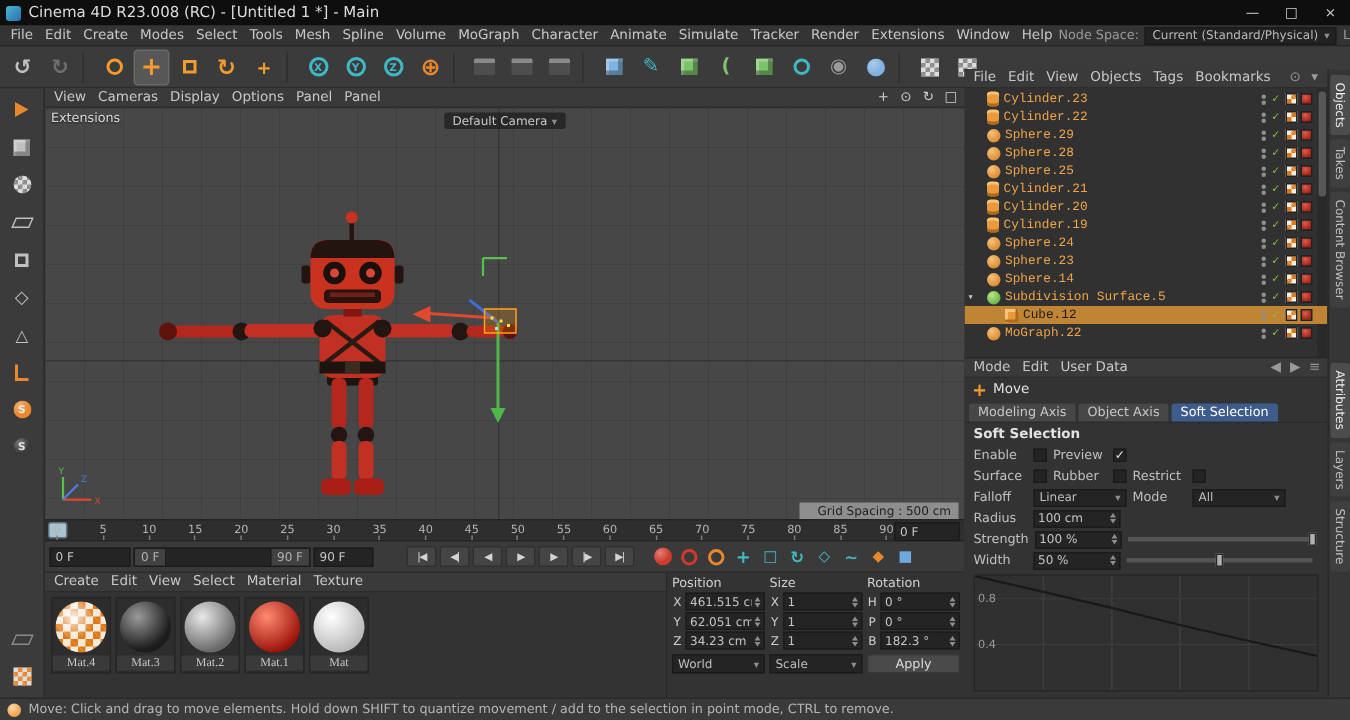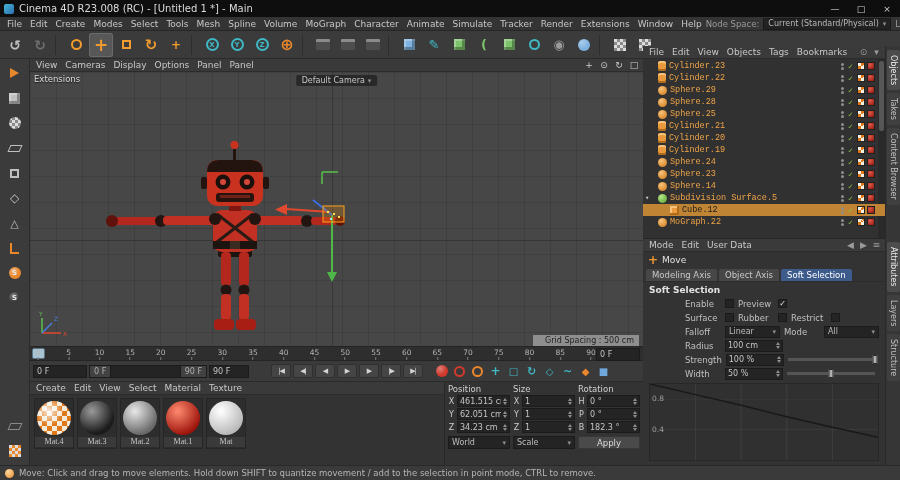--- a/index.html
+++ b/index.html
@@ -146,21 +146,21 @@
   
   .attr-panel{position:absolute;left:643px;top:239px;width:242px;height:226px;background:#333;
               display:flex;flex-direction:column;}
   .attr-tool{display:flex;align-items:center;gap:4px;height:15px;padding:0 5px;font-size:9px;color:#e2e2e2;}
   .plus-icon{color:#f29b2e;font-weight:bold;font-size:12px;line-height:12px;}
   .attr-tabs{display:flex;gap:2px;padding:2px 3px 0;border-bottom:1px solid #2c2c2c;}
   .attr-tab{padding:1px 6px;font-size:8.5px;color:#c8c8c8;background:#474747;border-radius:2px 2px 0 0;white-space:nowrap;}
   .attr-tab.active{background:#3d5c8c;color:#fff;}
   .attr-section{font-size:9px;font-weight:bold;color:#e2e2e2;padding:3px 6px 2px;}
   .attr-form{display:flex;flex-direction:column;gap:1px;padding:0 6px;}
-  .attr-row{display:flex;align-items:center;height:13px;gap:4px;font-size:8.5px;margin-left:36px;}
+  .attr-row{display:flex;align-items:center;height:13px;gap:4px;font-size:8.5px;}
   .attr-label{min-width:36px;color:#c0c0c0;white-space:nowrap;}
   .attr-checkbox{width:9px;height:9px;background:#242424;border:1px solid #1a1a1a;color:#e0e0e0;
                  font-size:8px;line-height:8px;text-align:center;flex:0 0 auto;}
   .attr-select{display:flex;align-items:center;background:#242424;border:1px solid #1b1b1b;height:12px;
                width:62px;padding:0 3px;font-size:8px;color:#bdbdbd;gap:2px;}
   .attr-field{display:flex;align-items:center;background:#242424;border:1px solid #1b1b1b;height:12px;
               width:58px;padding:0 2px;font-size:8px;color:#c4c4c4;flex:0 0 auto;}
   .slider-track{position:relative;flex:1;height:3px;background:#555;margin-right:4px;}
   .slider-handle{position:absolute;top:-3px;width:5px;height:9px;background:#b0b0b0;border:1px solid #2a2a2a;transform:translateX(-50%);}
   #attr-curve{flex:1;margin:3px 6px 4px;position:relative;background:#303030;border:1px solid #272727;min-height:54px;}

